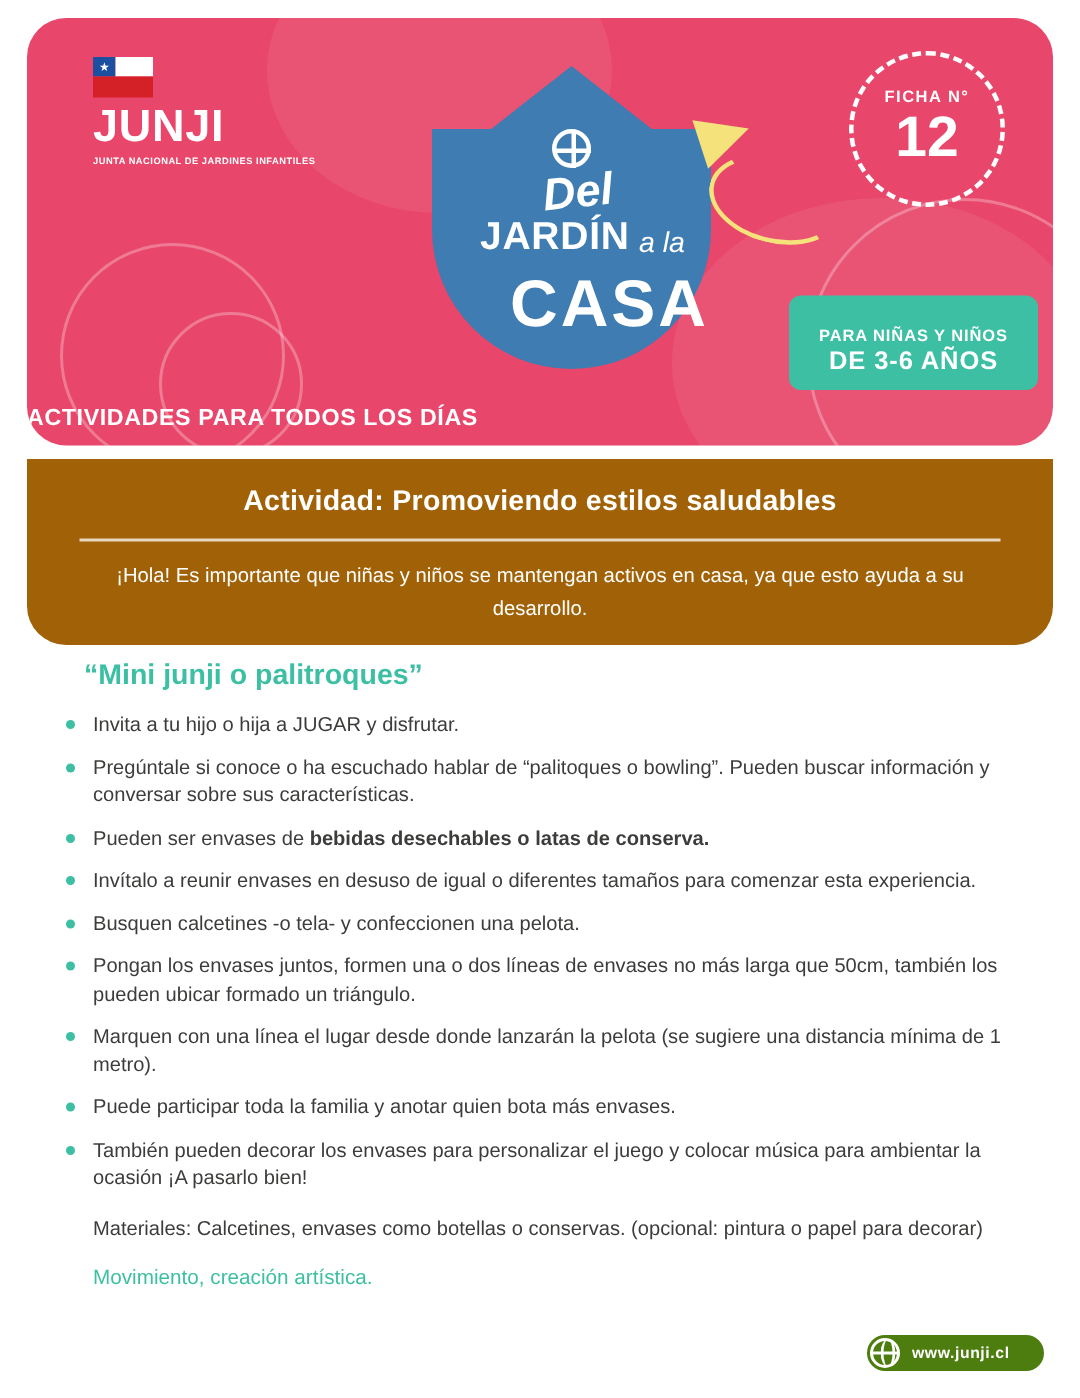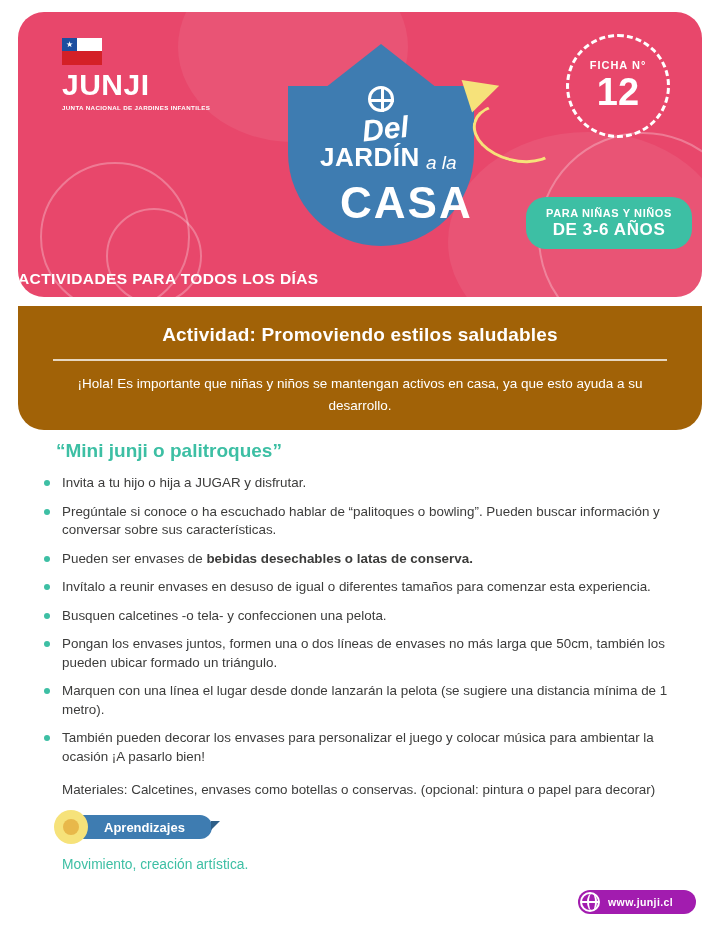--- a/index.html
+++ b/index.html
@@ -119,23 +119,23 @@
     border-radius: 50%;
     border: 3px dashed #ffffff;
     color: #fff; text-align: center;
   }
   .ficha-label { font-size: 11px; font-weight: bold; letter-spacing: 1px; margin-top: 22px; }
   .ficha-num { font-size: 38px; font-weight: bold; line-height: 1; margin-top: 2px; }
 
   
   .edad {
     position: absolute; left: 508px; top: 185px;
-    width: 166px; padding: 10px 10px 9px 10px;
+    width: 166px; padding: 21px 10px 9px 10px;
     background: #3dbfa4;
-    border-radius: 20px;
+    border-radius: 8px;
     text-align: center; color: #ffffff;
   }
   .edad-top { font-size: 11px; font-weight: bold; letter-spacing: .6px; }
   .edad-bot { font-size: 17px; font-weight: bold; letter-spacing: .6px; margin-top: 1px; }
 
   .banner-tagline {
     position: absolute; left: 0; top: 258px; width: 684px;
     text-align: left; color: #ffffff;
     font-size: 15.5px; font-weight: bold; letter-spacing: .4px;
   }
@@ -217,21 +217,21 @@
   }
   .learn-text {
     margin: 18px 0 0 62px;
     color: #3dbfa4; font-size: 13.8px;
   }
 
   
   .footer-url {
     position: absolute; left: 578px; top: 890px;
     width: 118px; height: 24px;
-    background: #a21caf;
+    background: #4d7c0f;
     border-radius: 12px;
     display: flex; align-items: center;
     color: #ffffff; font-size: 10.5px; font-weight: bold;
     padding-left: 30px; letter-spacing: .4px;
   }
   .globe {
     position: absolute; left: 2px; top: 2px;
     width: 20px; height: 20px; border-radius: 50%;
     border: 2px solid #ffffff;
   }
@@ -303,29 +303,25 @@
   <div class="content">
     <div class="game-title">“Mini junji o palitroques”</div>
     <ul class="steps" id="steps-list">
         <li><span>Invita a tu hijo o hija a JUGAR y disfrutar.</span></li>
         <li><span>Pregúntale si conoce o ha escuchado hablar de “palitoques o bowling”. Pueden buscar información y conversar sobre sus características.</span></li>
         <li><span>Pueden ser envases de </span><b>bebidas desechables o latas de conserva.</b><span></span></li>
         <li><span>Invítalo a reunir envases en desuso de igual o diferentes tamaños para comenzar esta experiencia.</span></li>
         <li><span>Busquen calcetines -o tela- y confeccionen una pelota.</span></li>
         <li><span>Pongan los envases juntos, formen una o dos líneas de envases no más larga que 50cm, también los pueden ubicar formado un triángulo.</span></li>
         <li><span>Marquen con una línea el lugar desde donde lanzarán la pelota (se sugiere una distancia mínima de 1 metro).</span></li>
+        <li><span>Puede participar toda la familia y anotar quien bota más envases.</span></li>
         <li><span>También pueden decorar los envases para personalizar el juego y colocar música para ambientar la ocasión ¡A pasarlo bien!</span></li>
       </ul>
     <div class="materiales">Materiales: Calcetines, envases como botellas o conservas. (opcional: pintura o papel para decorar)</div>
 
-    <div class="aprendizajes">
-      <span class="sun"></span>
-      <span class="tail"></span>
-      <span>Aprendizajes</span>
-    </div>
 
     <div class="learn-text">Movimiento, creación artística.</div>
   </div>
 
   <div class="footer-url">
     <span class="globe"></span>
     <span>www.junji.cl</span>
   </div>
 
 </div>

